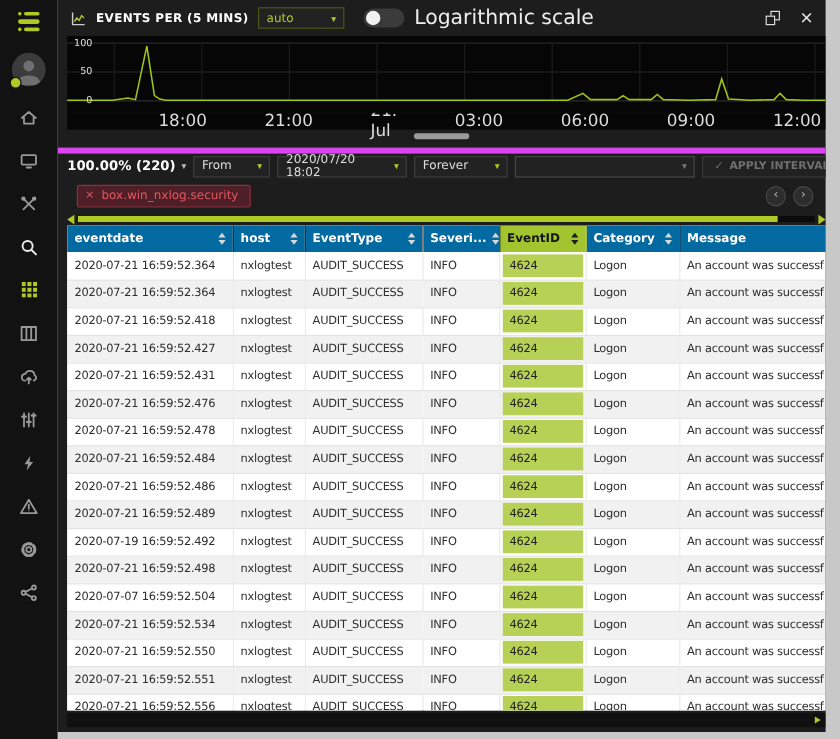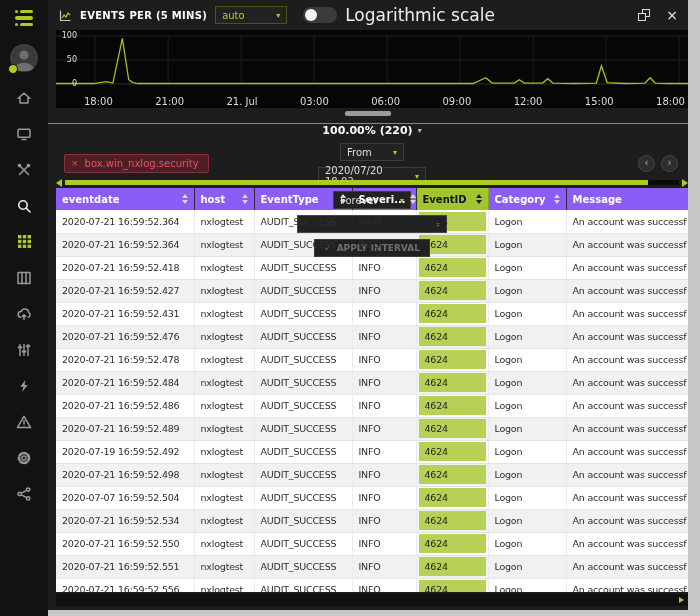--- a/index.html
+++ b/index.html
@@ -46,27 +46,27 @@
 
   
   .chartwrap{ margin-left:8px; width:632px; }
   .chart{ height:64px; background:#060606; position:relative; }
   .chart svg{ position:absolute; left:0; top:6px; width:100%; height:48px; overflow:visible; }
   .chart svg line, .chart svg polyline{ vector-effect:non-scaling-stroke; }
   .ylab{ position:absolute; left:3px; width:18px; text-align:right; color:#e0e0e0; font-size:8px; }
   .y100{ top:1px; } .y50{ top:25px; } .y0{ top:49px; }
   .xticks{ height:14px; background:#060606; display:flex; justify-content:space-between; align-items:center;
            padding:0 3px 0 28px; }
-  .xt{ color:#ddd; font-size:10px; }
+  .xt{ color:#ddd; font-size:14px;margin-left:48px; }
 
   .resizer{ height:12px; position:relative; }
   .handle{ width:46px; height:5px; border-radius:2px; background:#9a9a9a; margin:3px auto 0; }
 
   
-  .filterbar{ height:26px; display:flex; align-items:center; gap:6px; padding-left:8px; border-top:1px solid #d946ef;flex-direction:column; }
+  .filterbar{ height:26px; display:flex; align-items:center; gap:6px; padding-left:8px; border-top:5px solid #d946ef; }
   .match{ color:#fff; font-size:11px; font-weight:bold; display:flex; align-items:center; gap:5px; flex:none; }
   .match .car{ color:#bbb; font-size:8px; }
   .dd.from{ width:64px; } .dd.date{ width:108px; } .dd.until{ width:78px; }
   .dd.field{ width:150px; border-color:#464646; }
   .apply{ height:18px; border:1px solid #3a3a3a; background:#212121; color:#707070; font-size:9px; font-weight:bold;
           display:flex; align-items:center; gap:5px; padding:0 9px; white-space:nowrap; flex:none; }
 
   
   .tagbar{ height:28px; display:flex; align-items:center; padding:0 10px 0 16px; }
   .tag{ background:#4f1f27; border:1px solid #8a303c; border-radius:2px; color:#e25561; font-size:10px;
@@ -84,21 +84,21 @@
   .tri.small{ border-width:3.5px; }
   .tri.small.right{ border-left-width:5px; }
   .track{ flex:1; height:5px; background:#0b0b0b; position:relative; }
   .thumb{ position:absolute; left:0; top:0; height:5px; width:95%; background:var(--accent); }
 
   
   .tableclip{ height:404px; overflow:hidden; margin-left:8px; width:632px; background:#fff; }
   table{ border-collapse:collapse; table-layout:fixed; width:632px; }
   col.c0{width:138px} col.c1{width:60px} col.c2{width:98px} col.c3{width:64px}
   col.c4{width:72px} col.c5{width:78px} col.c6{width:122px}
-  th{ background:#8b5cf6; color:#fff; font-size:10px; font-weight:bold; text-align:left;
+  th{ background:#0369a1; color:#fff; font-size:10px; font-weight:bold; text-align:left;
       padding:0 6px; height:22px; border-right:1px solid #2b2b2b; white-space:nowrap; overflow:hidden; }
   .thc{ display:flex; align-items:center; justify-content:space-between; }
   th.eventid{ background:#a2c42e; color:#151515; border-right-color:#8aa826; }
   .sort{ display:inline-block; margin-left:4px; flex:none; }
   .sort i{ display:block; width:0; height:0; border:3px solid transparent; }
   .sort i.up{ border-bottom:4px solid #d8d8d8; margin-bottom:2px; }
   .sort i.dn{ border-top:4px solid #d8d8d8; }
   th.eventid .sort i.up{ border-bottom-color:#1d1d1d; }
   th.eventid .sort i.dn{ border-top-color:#1d1d1d; }
   td{ font-size:9.5px; color:#2e2e2e; padding:4px 6px; border-bottom:1px solid #e3e3e3;

